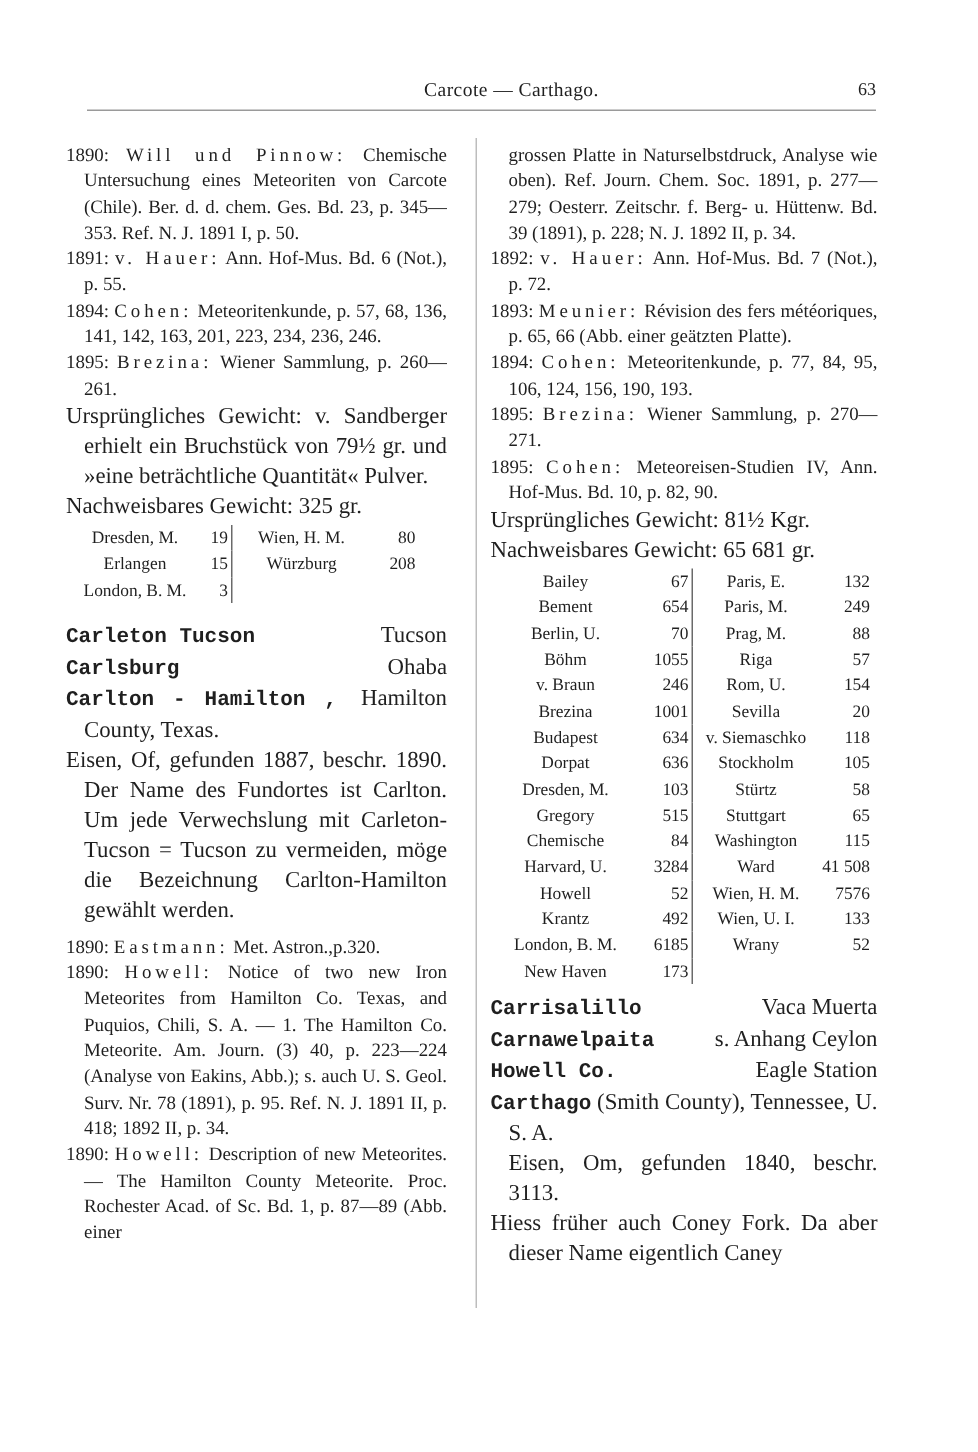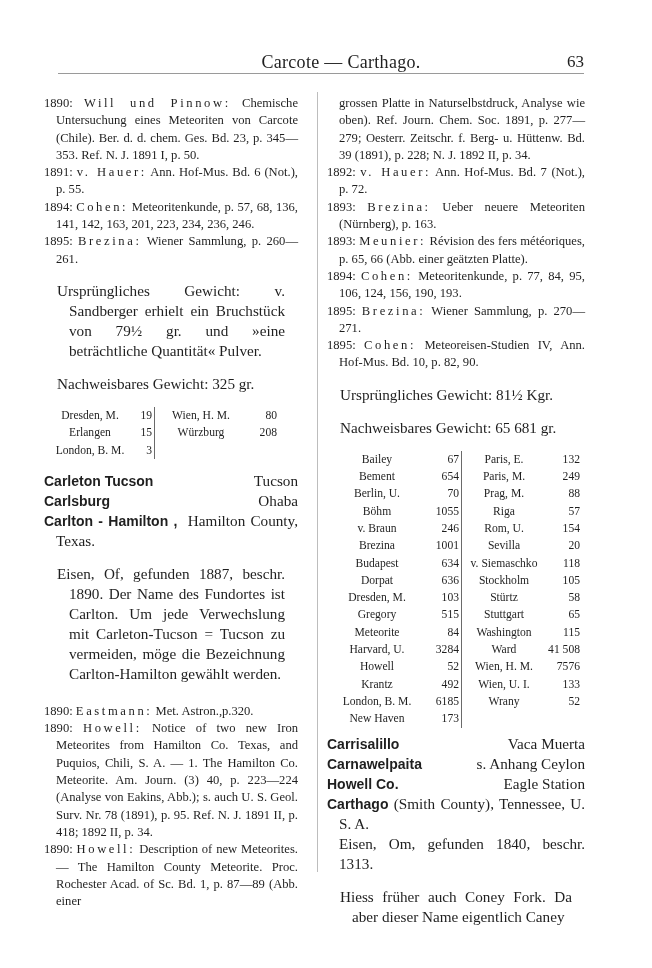--- a/index.html
+++ b/index.html
@@ -6,61 +6,61 @@
   body {
     width: 652px; height: 968px; position: relative; overflow: hidden;
     font-family: "Liberation Serif", "DejaVu Serif", serif;
     color: #1f1f1f;
   }
   .header {
     position: absolute; left: 58px; top: 52px; width: 526px; height: 24px;
   }
   .running-title {
     position: absolute; left: 0; right: 0; top: 0; text-align: center;
-    font-size: 18px; letter-spacing: 0.3px; padding-left: 40px;
+    font-size: 13px; letter-spacing: 0.3px; padding-left: 40px;
   }
   .page-number {
-    position: absolute; right: 0; top: 0; font-size: 17px;
+    position: absolute; right: 0; top: 0; font-size: 12px;
   }
   .header-rule {
     position: absolute; left: 58px; top: 73px; width: 526px; height: 1px;
     background: #9a9a9a;
   }
   .col {
     position: absolute; top: 95px; font-size: 12.6px; line-height: 17.3px;
   }
   .col-left { left: 44px; width: 254px; }
   .col-right { left: 327px; width: 258px; }
   .col-divider {
     position: absolute; left: 317px; top: 92px; width: 1px; height: 780px;
     background: #bdbdbd;
   }
   .ref { text-align: justify; padding-left: 12px; text-indent: -12px; margin: 0; }
   .ref .yr { font-weight: normal; }
   .ref .au { letter-spacing: 2.6px; }
   .big {
     font-size: 15.2px; line-height: 20px; text-align: justify;
-    padding-left: 12px; text-indent: -12px; margin: 13px;
+    padding-left: 12px; text-indent: -12px; margin: 0;
   }
   .big.flush { padding-left: 0; text-indent: 0; }
   .tbl {
     display: grid; font-size: 11.6px; line-height: 17.3px; margin: 2px 0 0 4px;
   }
   .tbl-left { grid-template-columns: 84px 22px 1px 88px 34px; width: 232px; }
   .tbl-right { grid-template-columns: 92px 38px 1px 80px 38px; width: 250px; }
   .tbl .n { text-align: center; }
   .tbl .v { text-align: right; padding-right: 2px; }
   .tbl .v2 { text-align: right; }
   .tbl .bar { background: #6a6a6a; }
   .tbl .n2 { padding-left: 4px; }
   .entry {
     font-size: 15.2px; line-height: 20px; margin: 0; position: relative;
   }
   .entry .name {
-    font-family: Liberation Sans, sans-serif; font-weight: bold; font-size: 14px;
+    font-family: Liberation Mono, monospace; font-weight: bold; font-size: 14px;
   }
   .entry .see { float: right; }
   .entry.wrap { padding-left: 12px; text-indent: -12px; text-align: justify; }
   .spacer-s { height: 6px; }
   .spacer-m { height: 12px; }
   .cont { padding-left: 12px; margin: 0; text-align: justify; }
 </style>
 </head>
 <body>
 
@@ -108,21 +108,20 @@
     <p class="ref"><span class="yr">1890:</span> <span class="au">Eastmann:</span> <span>Met. Astron.,p.320.</span></p>
     <p class="ref"><span class="yr">1890:</span> <span class="au">Howell:</span> <span>Notice of two new Iron Meteorites from Hamilton Co. Texas, and Puquios, Chili, S. A. — 1. The Hamilton Co. Meteorite. Am. Journ. (3) 40, p. 223—224 (Analyse von Eakins, Abb.); s. auch U. S. Geol. Surv. Nr. 78 (1891), p. 95. Ref. N. J. 1891 II, p. 418; 1892 II, p. 34.</span></p>
     <p class="ref"><span class="yr">1890:</span> <span class="au">Howell:</span> <span>Description of new Meteorites. — The Hamilton County Meteorite. Proc. Rochester Acad. of Sc. Bd. 1, p. 87—89 (Abb. einer</span></p>
   </div>
 </div>
 
 <div class="col col-right">
   <p class="cont">grossen Platte in Naturselbstdruck, Analyse wie oben). Ref. Journ. Chem. Soc. 1891, p. 277—279; Oesterr. Zeitschr. f. Berg- u. Hüttenw. Bd. 39 (1891), p. 228; N. J. 1892 II, p. 34.</p>
   <div>
     <p class="ref"><span class="yr">1892:</span> <span class="au">v. Hauer:</span> <span>Ann. Hof-Mus. Bd. 7 (Not.), p. 72.</span></p>
-    <p class="ref"><span class="yr">1893:</span> <span class="au">Brezina:</span> <span>Ueber neuere Meteoriten (Nürnberg), p. 163.</span></p>
     <p class="ref"><span class="yr">1893:</span> <span class="au">Meunier:</span> <span>Révision des fers météoriques, p. 65, 66 (Abb. einer geätzten Platte).</span></p>
     <p class="ref"><span class="yr">1894:</span> <span class="au">Cohen:</span> <span>Meteoritenkunde, p. 77, 84, 95, 106, 124, 156, 190, 193.</span></p>
     <p class="ref"><span class="yr">1895:</span> <span class="au">Brezina:</span> <span>Wiener Sammlung, p. 270—271.</span></p>
     <p class="ref"><span class="yr">1895:</span> <span class="au">Cohen:</span> <span>Meteoreisen-Studien IV, Ann. Hof-Mus. Bd. 10, p. 82, 90.</span></p>
   </div>
   <p class="big flush">Ursprüngliches Gewicht: 81½ Kgr.</p>
   <p class="big flush">Nachweisbares Gewicht: 65 681 gr.</p>
   <div class="tbl tbl-right" id="tbl-right">
       <div class="n">Bailey</div>
       <div class="v">67</div>
@@ -167,21 +166,21 @@
       <div class="n">Dresden, M.</div>
       <div class="v">103</div>
       <div class="bar"></div>
       <div class="n n2">Stürtz</div>
       <div class="v2">58</div>
       <div class="n">Gregory</div>
       <div class="v">515</div>
       <div class="bar"></div>
       <div class="n n2">Stuttgart</div>
       <div class="v2">65</div>
-      <div class="n">Meteorite</div>
+      <div class="n">Chemische</div>
       <div class="v">84</div>
       <div class="bar"></div>
       <div class="n n2">Washington</div>
       <div class="v2">115</div>
       <div class="n">Harvard, U.</div>
       <div class="v">3284</div>
       <div class="bar"></div>
       <div class="n n2">Ward</div>
       <div class="v2">41 508</div>
       <div class="n">Howell</div>
@@ -204,15 +203,15 @@
       <div class="bar"></div>
       <div class="n n2"></div>
       <div class="v2"></div>
     </div>
 
   <div class="spacer-s"></div>
   <p class="entry"><span class="name">Carrisalillo</span><span class="see">Vaca Muerta</span></p>
   <p class="entry"><span class="name">Carnawelpaita</span><span class="see">s. Anhang Ceylon</span></p>
   <p class="entry"><span class="name">Howell Co.</span><span class="see">Eagle Station</span></p>
   <p class="entry wrap"><span class="name">Carthago</span> <span>(Smith County), Tennessee, U. S. A.</span></p>
-  <p class="cont big" style="padding-left:12px;text-indent:0;">Eisen, Om, gefunden 1840, beschr. 1313.</p>
+  <p class="cont big" style="padding-left:12px;text-indent:0;">Eisen, Om, gefunden 1840, beschr. 3113.</p>
   <p class="big">Hiess früher auch Coney Fork. Da aber dieser Name eigentlich Caney</p>
 </div>
 
 </body></html>

